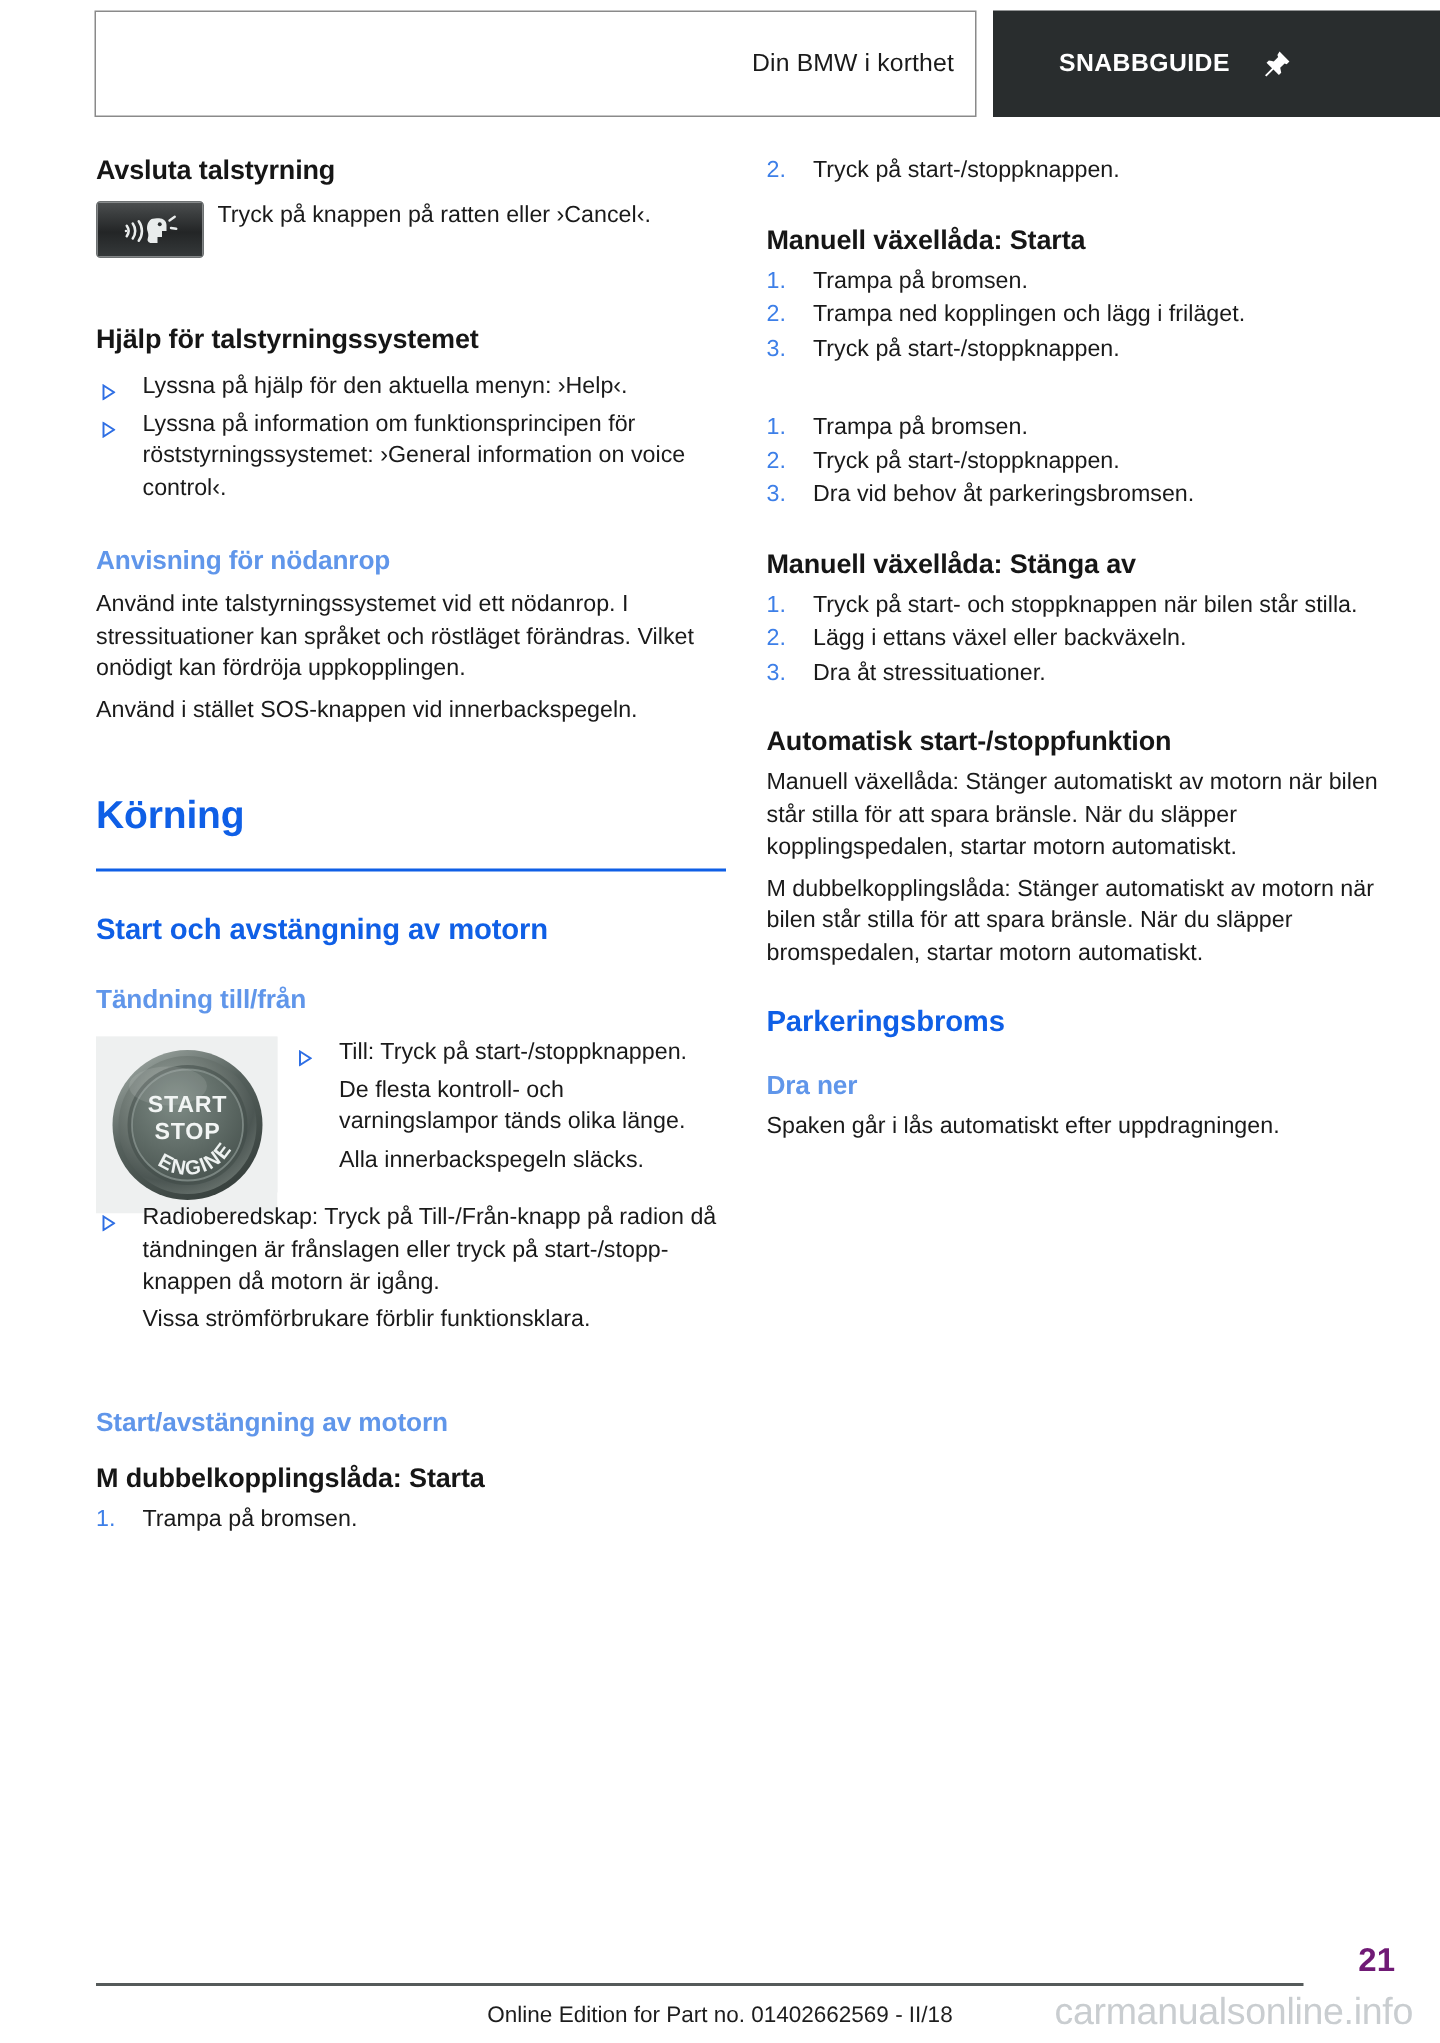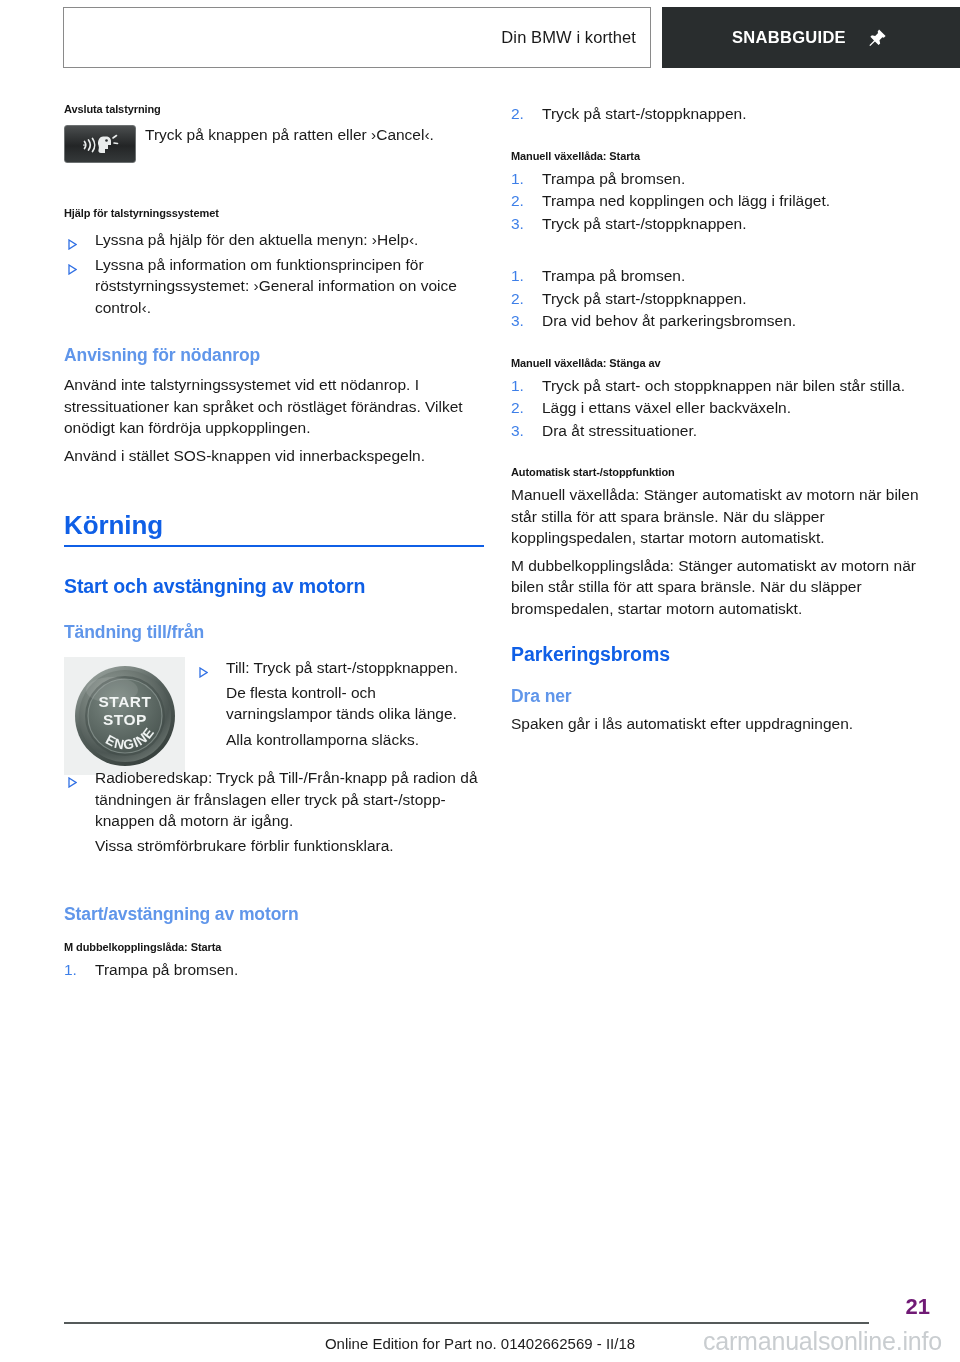--- a/index.html
+++ b/index.html
@@ -12,21 +12,21 @@
     position: relative;
     font-family: "Liberation Sans", sans-serif;
     color: #1a1a1a;
     overflow: hidden;
   }
 
   
   .header {
     position: absolute;
     top: 7px; left: 63px; right: 0;
-    height: 61px;
+    height: 71px;
     display: flex;
     align-items: stretch;
   }
   .header-white {
     flex: 0 0 588px;
     border: 1px solid #8a8a8a;
     background: #fff;
     display: flex;
     align-items: center;
     justify-content: flex-end;
@@ -37,21 +37,21 @@
     color: #1a1a1a;
     letter-spacing: .1px;
   }
   .header-dark {
     margin-left: 11px;
     flex: 1 1 auto;
     background: #292d2e;
     display: flex;
     align-items: center;
     justify-content: flex-start;
-    padding-left: 70px;
+    padding-left: 44px;
     gap: 20px;
   }
   .header-dark .htext {
     font-size: 16.5px;
     font-weight: bold;
     color: #ffffff;
     letter-spacing: .3px;
   }
   .pin-icon { width: 22px; height: 22px; display:block; }
 
@@ -63,40 +63,40 @@
   }
   .col-left  { left: 64px; }
   .col-right { left: 511px; }
 
   
   .h1 {
     font-size: 26px;
     font-weight: bold;
     color: #0f5fe6;
     margin: 0;
-    padding-bottom: 4px;
+    padding-bottom: 20px;
     border-bottom: 2px solid #0f5fe6;
     letter-spacing: -.1px;
   }
   .h2 {
     font-size: 19.5px;
     font-weight: bold;
     color: #0f5fe6;
     margin: 0;
     letter-spacing: -.1px;
   }
   .h3 {
     font-size: 17.5px;
     font-weight: bold;
     color: #6096ea;
     margin: 0;
     letter-spacing: -.1px;
   }
   .h4 {
-    font-size: 11px;
+    font-size: 18px;
     font-weight: bold;
     color: #161616;
     margin: 0;
     letter-spacing: -.1px;
   }
   p.body {
     font-size: 15.5px;
     line-height: 21.5px;
     margin: 0;
     color: #1a1a1a;
@@ -343,21 +343,21 @@
         <li class="tri-item">
           <span class="tri-marker">
             <svg width="9" height="11" viewBox="0 0 9 11">
                 <path d="M1 1 L8 5.5 L1 10 Z" fill="none" stroke="#2f6fe4" stroke-width="1.3"></path>
               </svg>
           </span>
           <span>Till: Tryck på start-/stoppknappen.</span>
         </li>
         <li class="sub-note">De flesta kontroll- och varningslampor tänds olika länge.</li>
         <li style="height:4px"></li>
-        <li class="sub-note">Alla kontrollamporna släcks.</li>
+        <li class="sub-note">Alla innerbackspegeln släcks.</li>
       </ul>
     </div>
   </div>
 
   <div class="sp-6"></div>
 
   <ul class="tri-list">
     <li class="tri-item">
       <span class="tri-marker">
         <svg width="9" height="11" viewBox="0 0 9 11">

